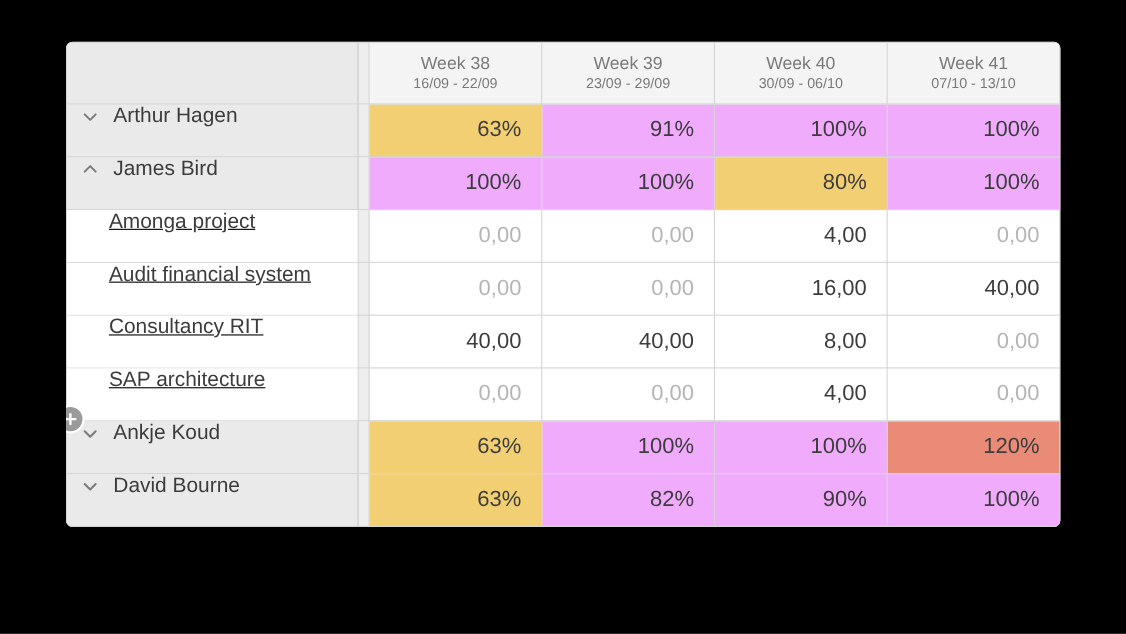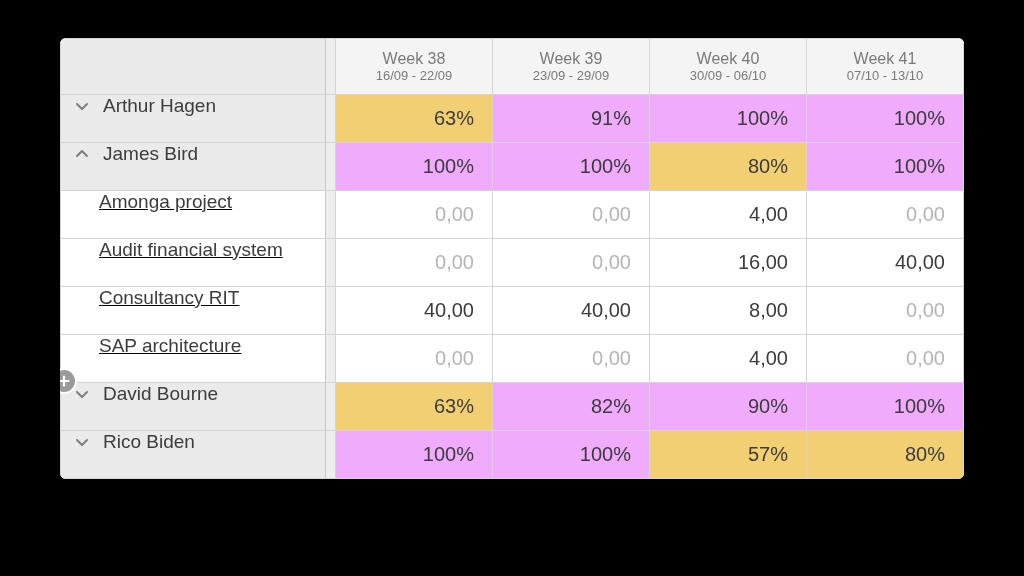--- a/index.html
+++ b/index.html
@@ -246,42 +246,42 @@
           <td class="val-cell muted">0,00</td>
         </tr>
         <tr>
           <td class="name-col-cell">
             <div class="name-inner">
               <span class="chevron">
                 <svg width="16" height="16" viewBox="0 0 16 16">
     <polyline points="3,6 8,11 13,6" fill="none" stroke="#7a7a7a" stroke-width="1.8" stroke-linecap="round" stroke-linejoin="round"></polyline>
   </svg>
               </span>
+              <span class="label">Ankje Koud</span>
+            </div>
+          </td>
+          <td class="gutter"></td>
+          <td class="val-cell bg-amber">63%</td>
+          <td class="val-cell bg-green">100%</td>
+          <td class="val-cell bg-green">100%</td>
+          <td class="val-cell bg-red">120%</td>
+        </tr>
+        <tr>
+          <td class="name-col-cell">
+            <div class="name-inner">
+              <span class="chevron">
+                <svg width="16" height="16" viewBox="0 0 16 16">
+    <polyline points="3,6 8,11 13,6" fill="none" stroke="#7a7a7a" stroke-width="1.8" stroke-linecap="round" stroke-linejoin="round"></polyline>
+  </svg>
+              </span>
               <span class="label">David Bourne</span>
             </div>
           </td>
           <td class="gutter"></td>
           <td class="val-cell bg-amber">63%</td>
           <td class="val-cell bg-green">82%</td>
           <td class="val-cell bg-green">90%</td>
           <td class="val-cell bg-green">100%</td>
-        </tr>
-        <tr>
-          <td class="name-col-cell">
-            <div class="name-inner">
-              <span class="chevron">
-                <svg width="16" height="16" viewBox="0 0 16 16">
-    <polyline points="3,6 8,11 13,6" fill="none" stroke="#7a7a7a" stroke-width="1.8" stroke-linecap="round" stroke-linejoin="round"></polyline>
-  </svg>
-              </span>
-              <span class="label">Rico Biden</span>
-            </div>
-          </td>
-          <td class="gutter"></td>
-          <td class="val-cell bg-green">100%</td>
-          <td class="val-cell bg-green">100%</td>
-          <td class="val-cell bg-amber">57%</td>
-          <td class="val-cell bg-amber">80%</td>
         </tr>
       </tbody>
   </table>
 </div>
 <div class="bottom-fade"></div>
 
 </body></html>

